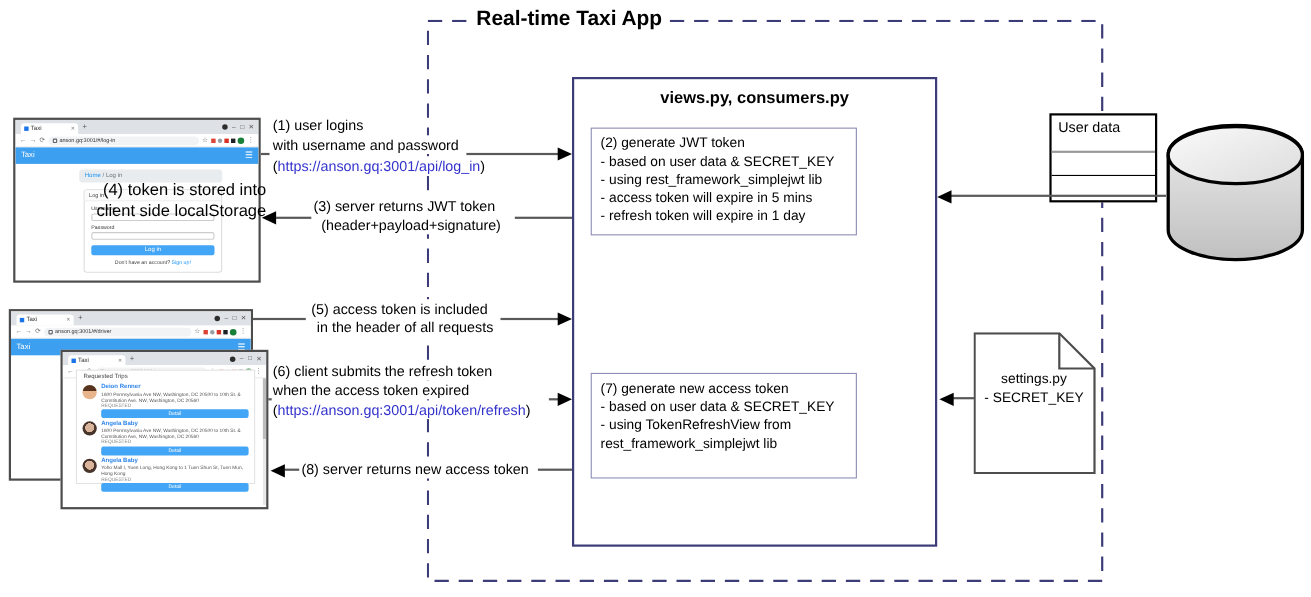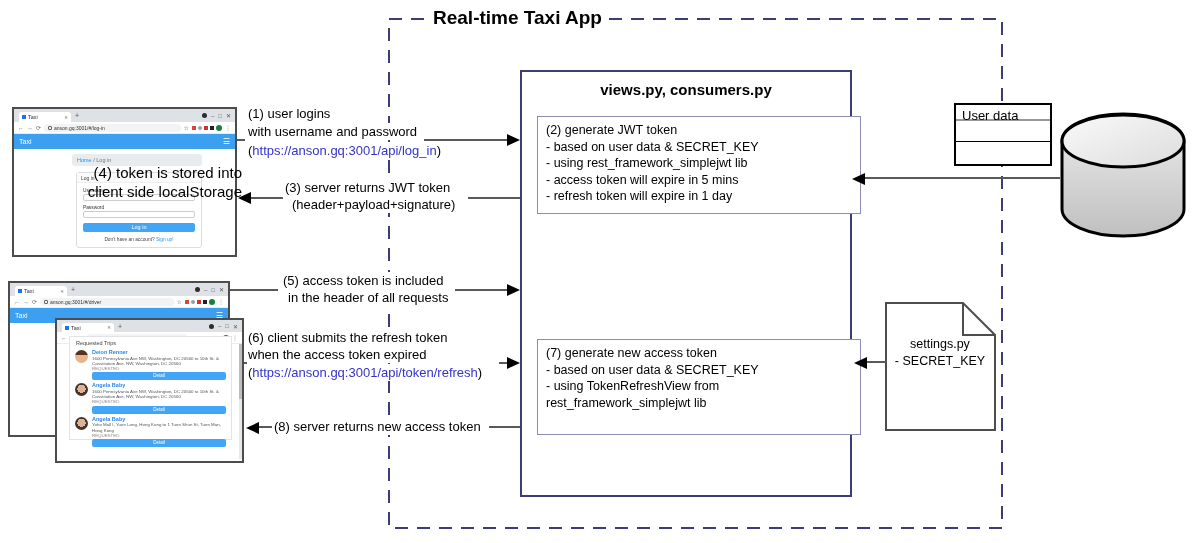--- a/index.html
+++ b/index.html
@@ -13,24 +13,24 @@
   
   .hline { position:absolute; height:2px; background:#595959; z-index:3; }
   .head-r { position:absolute; width:0; height:0; border-top:6px solid transparent; border-bottom:6px solid transparent; border-left:13px solid #000; z-index:4; }
   .head-l { position:absolute; width:0; height:0; border-top:6px solid transparent; border-bottom:6px solid transparent; border-right:13px solid #000; z-index:4; }
   .flabel { position:absolute; font-size:13px; line-height:17px; background:#fff; padding:0 2px; white-space:nowrap; z-index:2; }
   .flabel .url { color:#3333cc; }
   .app-title { position:absolute; left:428px; top:7px; font-size:19px; font-weight:bold; background:#fff; padding:0 5px; z-index:2; white-space:nowrap; }
 
   .views-box { position:absolute; left:520px; top:70px; width:332px; height:427px; border:2px solid #3c3c78; background:#fff; z-index:2; }
   .views-title { text-align:center; margin-top:9px; font-size:15px; font-weight:bold; }
-  .inner-box { position:absolute; left:15px; width:324px; border:1px solid #8c8cb4; background:#fff; font-size:12.5px; line-height:16.5px; padding:5px 8px; white-space:nowrap; }
+  .inner-box { position:absolute; left:15px; width:242px; border:1px solid #8c8cb4; background:#fff; font-size:12.5px; line-height:16.5px; padding:5px 8px; white-space:nowrap; }
 
   .userdata { position:absolute; left:954px; top:103px; width:98px; border:2px solid #000; background:#fff; z-index:2; }
-  .userdata .ud-title { height:16px; line-height:22px; padding-left:6px; font-size:13px; border-bottom:2px solid #999; }
+  .userdata .ud-title { height:34px; line-height:22px; padding-left:6px; font-size:13px; border-bottom:2px solid #999; }
   .userdata .ud-row1 { height:21px; border-bottom:1px solid #000; }
   .userdata .ud-row2 { height:22px; }
 
   .doc-text { position:absolute; width:110px; text-align:center; font-size:12.5px; white-space:nowrap; z-index:3; }
 
   
   .win { position:absolute; background:#fff; border:2px solid #4c4c4c; z-index:5; overflow:hidden; }
   .tabbar { height:13px; background:#dee1e6; display:flex; align-items:center; }
   .tab { height:10px; background:#fff; border-radius:3px 3px 0 0; margin:3px 0 0 5px; display:flex; align-items:center; padding:0 3px; width:52px; font-size:5.5px; color:#333; }
   .favicon { width:4px; height:4px; background:#1a73e8; margin-right:2px; flex:none; }

